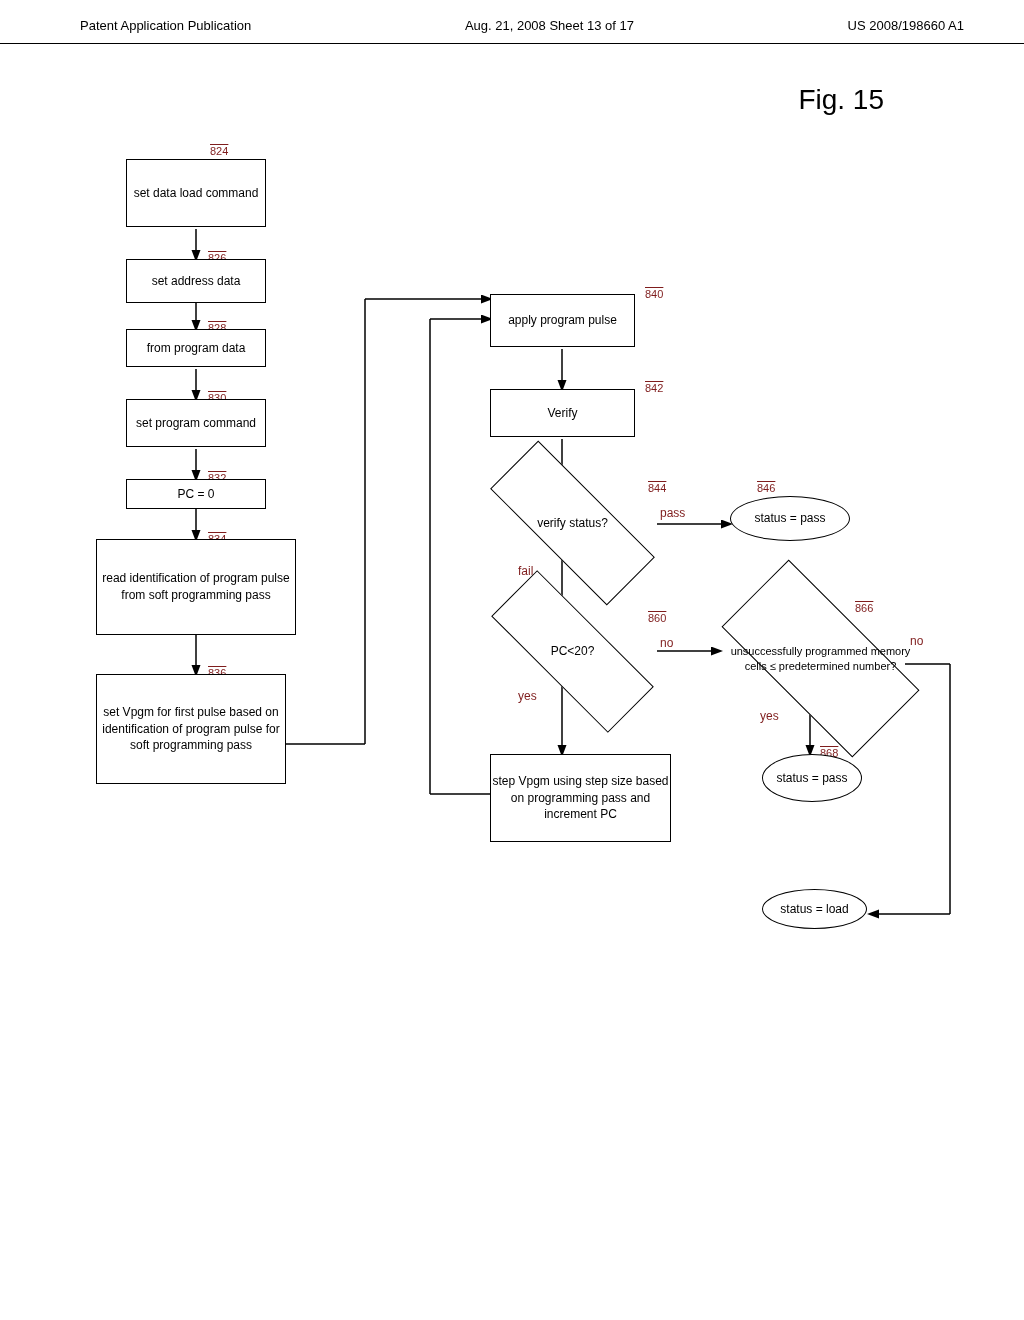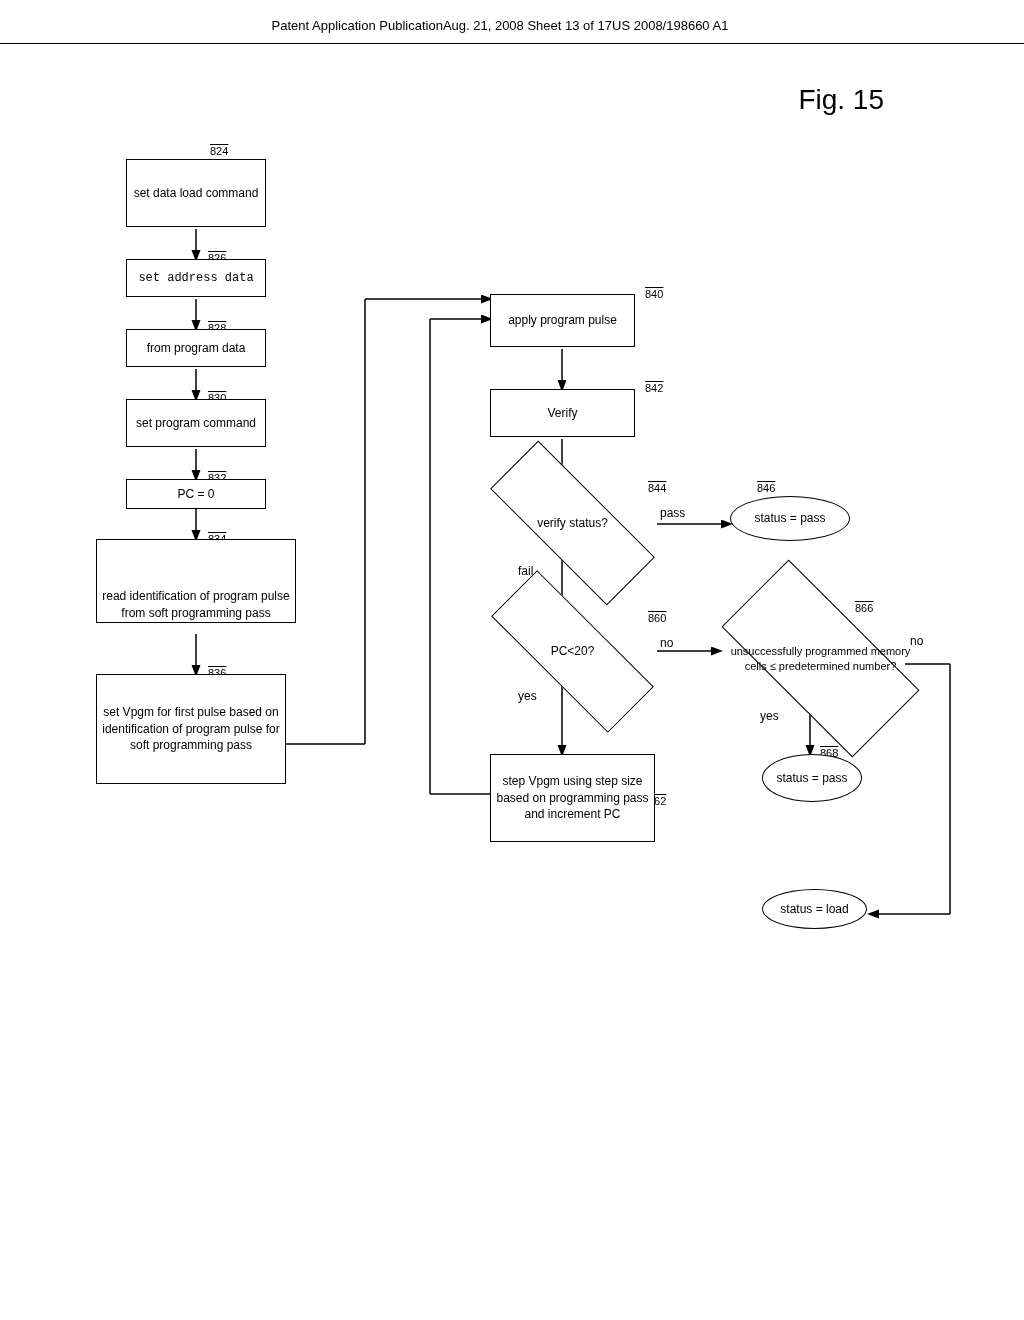--- a/index.html
+++ b/index.html
@@ -6,23 +6,23 @@
     body {
       background: #fff;
       font-family: Arial, sans-serif;
       width: 1024px;
       min-height: 1320px;
       position: relative;
       overflow: hidden;
     }
     .header {
       display: flex;
-      justify-content: center;
+      justify-content: space-between;
       align-items: center;
-      padding: 18px 60px 10px 36px;
+      padding: 18px 60px 10px 80px;
       border-bottom: 1px solid #000;
       font-size: 13px;
     }
 
     .diagram-area {
       position: relative;
       width: 100%;
       height: 1250px;
       padding: 20px;
     }
@@ -82,21 +82,21 @@
       justify-content: center;
       text-align: center;
       font-size: 12px;
       line-height: 1.4;
     }
 
     
     .label {
       position: absolute;
       font-size: 12px;
-      color: #000000;
+      color: #7f1d1d;
     }
 
     
     .arrows-svg {
       position: absolute;
       top: 0;
       left: 0;
       width: 100%;
       height: 100%;
       pointer-events: none;
@@ -168,21 +168,21 @@
 
   <div class="box" style="left:126px; top:115px; width:140px; height:68px;">
     <span>set data load
 command</span>
   </div>
 
   <div class="label" style="left:208px; top:207px;">
     <span style="font-size:11px; text-decoration: overline;">826</span>
   </div>
 
-  <div class="box" style="left:126px; top:215px; width:140px; height:38px;font-family:Liberation Mono, monospace;">
+  <div class="box" style="left:126px; top:215px; width:140px; height:44px;">
     <span>set address data</span>
   </div>
 
   <div class="label" style="left:208px; top:277px;">
     <span style="font-size:11px; text-decoration: overline;">828</span>
   </div>
 
   <div class="box" style="left:126px; top:285px; width:140px; height:38px;">
     <span>from program data</span>
   </div>
@@ -201,21 +201,21 @@
   </div>
 
   <div class="box" style="left:126px; top:435px; width:140px; height:30px;">
     <span>PC = 0</span>
   </div>
 
   <div class="label" style="left:208px; top:488px;">
     <span style="font-size:11px; text-decoration: overline;">834</span>
   </div>
 
-  <div class="box" style="left:96px; top:495px; width:200px; height:84px;align-items:flex-end;">
+  <div class="box" style="left:96px; top:495px; width:200px; height:96px;">
     <span>read identification of
 program pulse from
 soft programming
 pass</span>
   </div>
 
   <div class="label" style="left:208px; top:622px;">
     <span style="font-size:11px; text-decoration: overline;">836</span>
   </div>
 
@@ -271,21 +271,21 @@
     <div class="diamond-text">PC&lt;20?</div>
   </div>
 
   <div class="label" style="left:518px; top:645px;">yes</div>
 
   <div class="label" style="left:660px; top:592px;">no</div>
 
   <div class="label" style="left:648px; top:702px;margin-top:48px;">
     <span style="font-size:11px; text-decoration: overline;">862</span>
   </div>
-  <div class="box" style="left:490px; top:710px; width:165px; height:88px;">
+  <div class="box" style="left:490px; top:710px; width:181px; height:88px;">
     <span>step Vpgm using
 step size based on
 programming pass
 and increment PC</span>
   </div>
 
   <div class="label" style="left:855px; top:557px;">
     <span style="font-size:11px; text-decoration: overline;">866</span>
   </div>
   <div class="diamond-container" style="left:720px; top:567px; width:185px; height:95px;margin-left:8px;">

